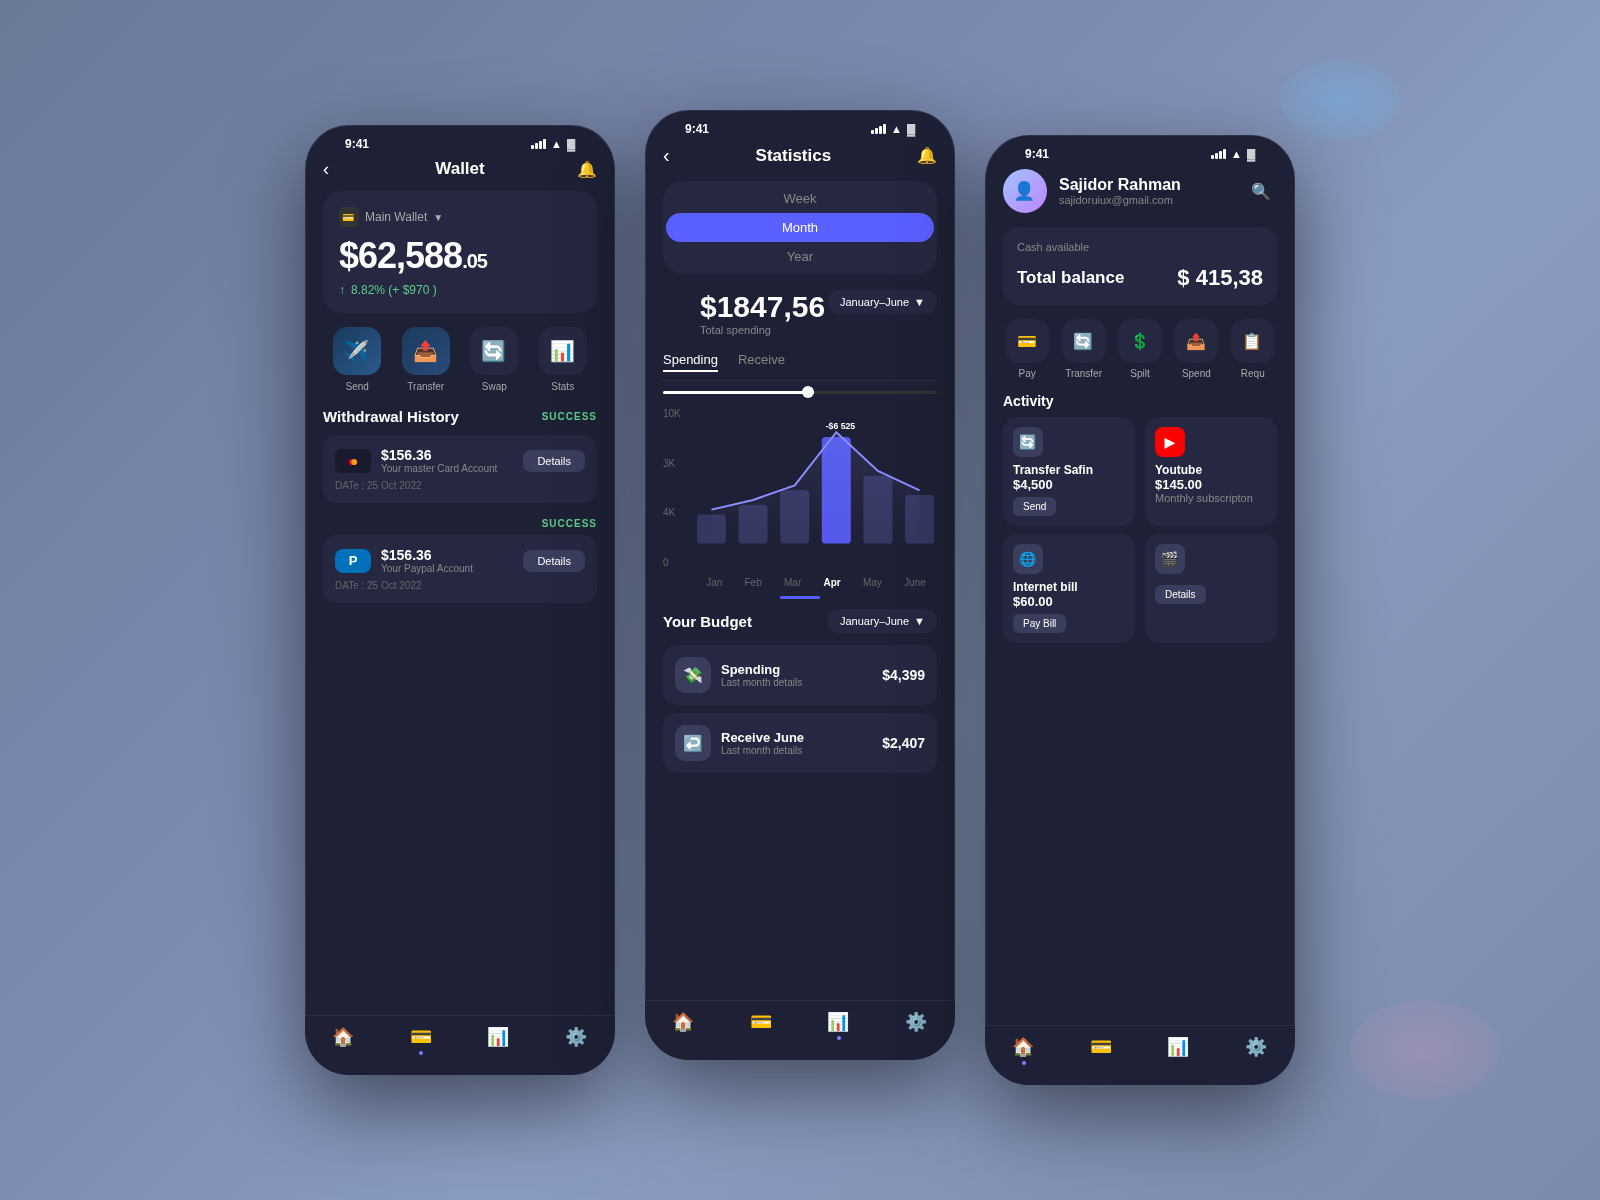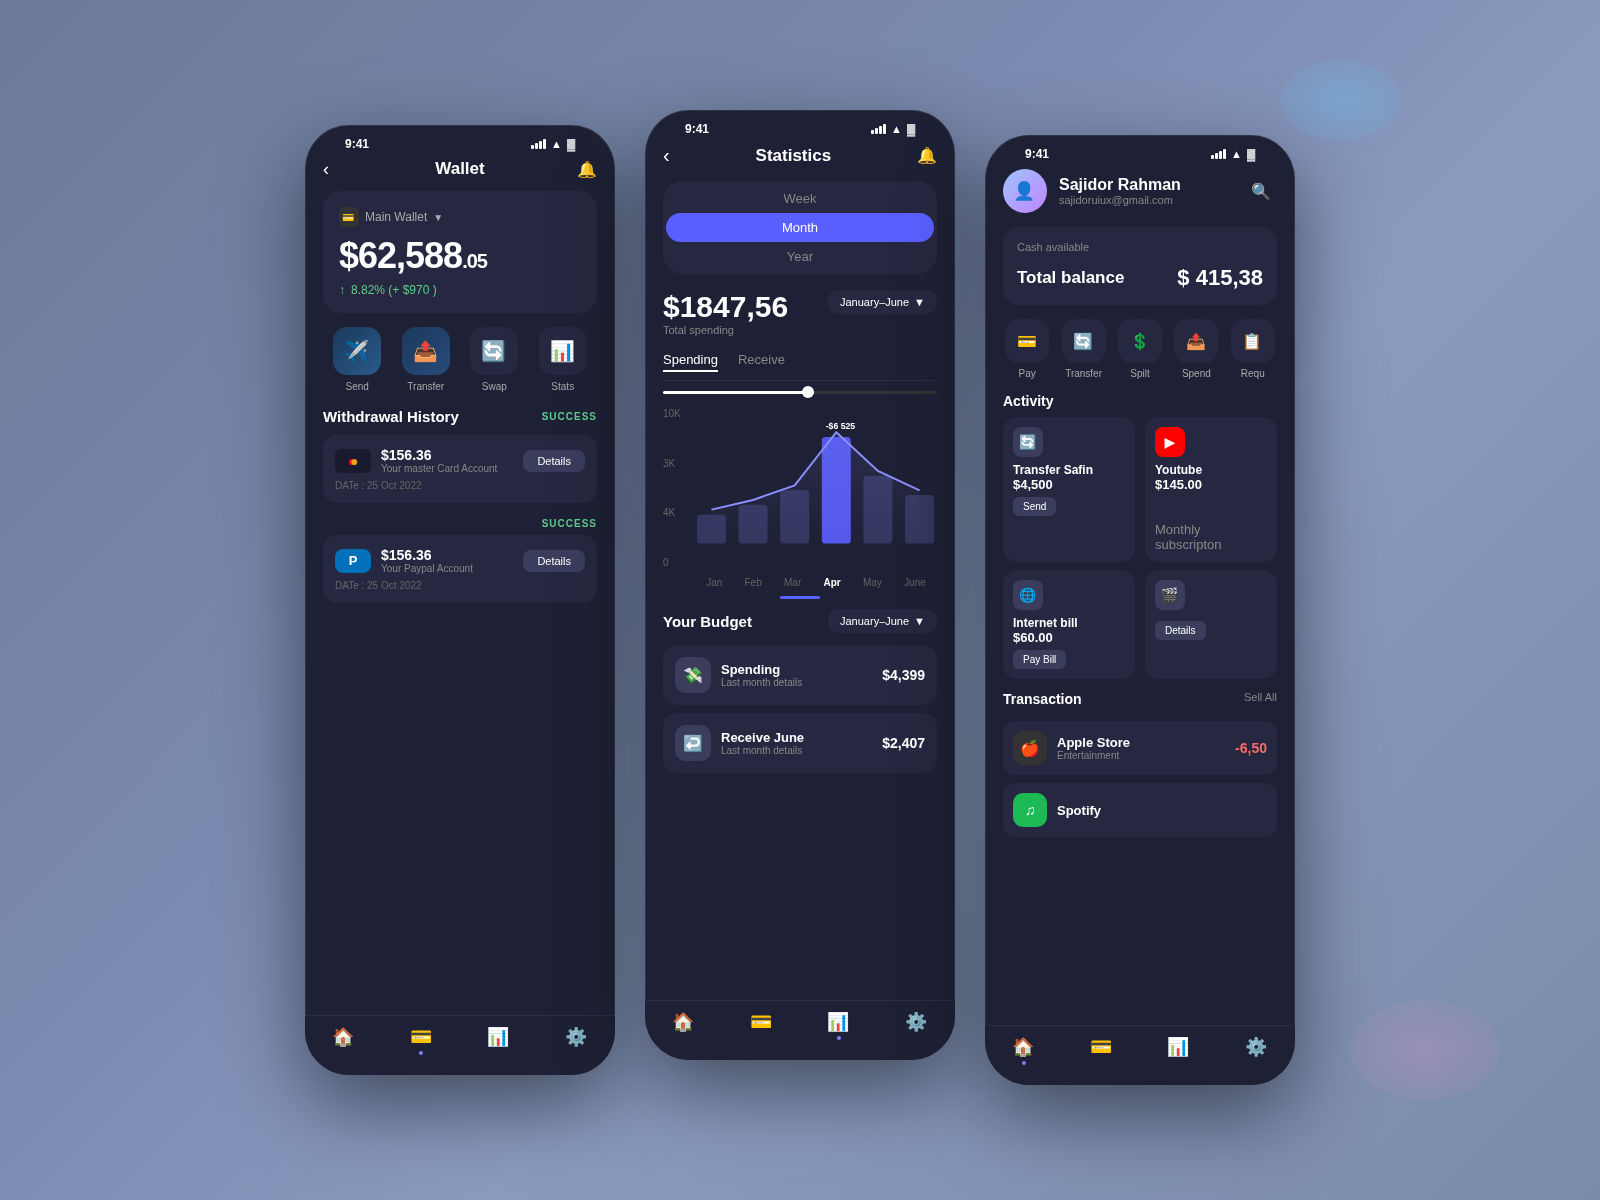--- a/index.html
+++ b/index.html
@@ -257,20 +257,21 @@
     .tab-btn.active {
       background: #5a5fff;
       color: #fff;
     }
 
     .stats-amount-row {
       display: flex;
       justify-content: space-between;
       align-items: flex-start;
       margin-bottom: 16px;
+      margin-left: 37px;
     }
     .stats-big-amount { font-size: 30px; font-weight: 700; }
     .stats-sub { font-size: 11px; color: #888; }
     .range-btn {
       background: #252840;
       border: none;
       border-radius: 10px;
       color: #fff;
       font-size: 11px;
       padding: 6px 12px;
@@ -460,21 +461,21 @@
     .act-icon {
       width: 30px; height: 30px;
       background: #3a3d5c;
       border-radius: 8px;
       display: flex; align-items: center; justify-content: center;
       font-size: 14px;
       margin-bottom: 6px;
     }
     .act-name { font-size: 12px; font-weight: 600; }
     .act-amount { font-size: 13px; font-weight: 700; }
-    .act-sub { font-size: 13px; color: #888; margin-top: 30px; }
+    .act-sub { font-size: 11px; color: #888; }
     .act-btn {
       background: #3a3d5c;
       border: none;
       border-radius: 6px;
       color: #fff;
       font-size: 10px;
       padding: 4px 10px;
       cursor: pointer;
       margin-top: 5px;
     }
@@ -858,46 +859,20 @@
           <button class="act-btn">Pay Bill</button>
         </div>
 
         <div class="activity-card">
           <div class="act-icon">🎬</div>
           <button class="act-btn">Details</button>
         </div>
       </div>
     </div>
 
-    <div class="transaction-section">
-      <div class="transaction-header">
-        <span class="transaction-title">Transaction</span>
-        <span class="sell-all">Sell All</span>
-      </div>
-
-      <div class="tx-item">
-        <div class="tx-left">
-          <div class="tx-icon" style="background:#333">🍎</div>
-          <div>
-            <div class="tx-name">Apple Store</div>
-            <div class="tx-sub">Entertainment</div>
-          </div>
-        </div>
-        <div class="tx-amount">-6,50</div>
-      </div>
-
-      <div class="tx-item">
-        <div class="tx-left">
-          <div class="tx-icon" style="background:#1db954; color:#fff; font-size:14px">♫</div>
-          <div>
-            <div class="tx-name">Spotify</div>
-          </div>
-        </div>
-      </div>
-    </div>
   </div>
 
   <div class="bottom-nav">
     <div class="nav-item active">
       🏠
       <div class="nav-dot"></div>
     </div>
     <div class="nav-item">💳</div>
     <div class="nav-item">📊</div>
     <div class="nav-item">⚙️</div>

